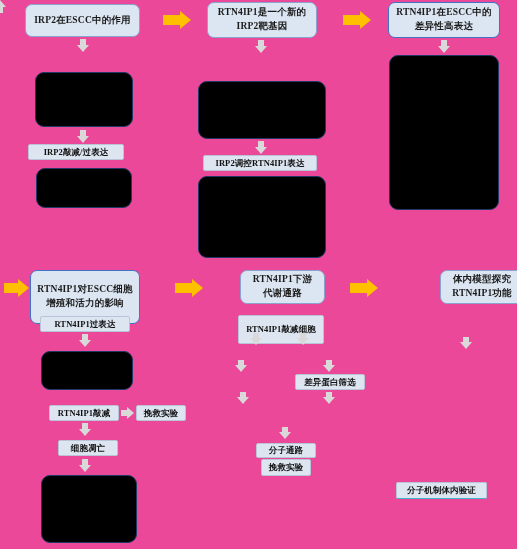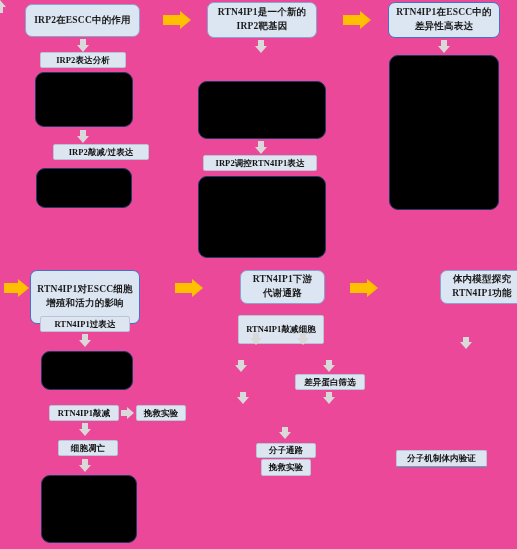--- a/index.html
+++ b/index.html
@@ -54,20 +54,21 @@
     justify-content: center;
     font-size: 8.5px;
     line-height: 1.2;
     letter-spacing: .1px;
     padding: 1px 3px;
     white-space: nowrap;
     font-weight: 700;
   }
   .chip.underline-cyan {
     border-bottom: 1.2px solid #3fb6c8;
+    margin-top: 32px;
   }
 
   
   .panel {
     position: absolute;
     box-sizing: border-box;
     background: #000000;
     border: 1px solid #1f3864;
     border-radius: 9px;
   }
@@ -177,30 +178,29 @@
   <div class="arrow-right-gold" style="left:343px; top:20px;">
     <div class="shaft" style="width:17px;"></div>
     <div class="head" style="left:17px;"></div>
   </div>
 
   <div class="arrow-down" style="left:83px; top:39px;">
     <div class="shaft" style="height:6px;"></div>
     <div class="head" style="top:6px;"></div>
   </div>
 
-  <div class="chip" style="left:40px; top:52px; width:86px; height:16px;">IRP2表达分析</div>
 
   <div class="panel" style="left:35px; top:72px; width:98px; height:55px;"></div>
 
   <div class="arrow-down" style="left:83px; top:130px;">
     <div class="shaft" style="height:6px;"></div>
     <div class="head" style="top:6px;"></div>
   </div>
 
-  <div class="chip" style="left:53px; top:144px; width:96px; height:16px;">IRP2敲减/过表达</div>
+  <div class="chip" style="left:28px; top:144px; width:96px; height:16px;">IRP2敲减/过表达</div>
 
   <div class="panel" style="left:36px; top:168px; width:96px; height:40px;"></div>
 
   <div class="arrow-down" style="left:261px; top:40px;">
     <div class="shaft" style="height:6px;"></div>
     <div class="head" style="top:6px;"></div>
   </div>
 
   <div class="panel" style="left:198px; top:81px; width:128px; height:58px;"></div>
 

